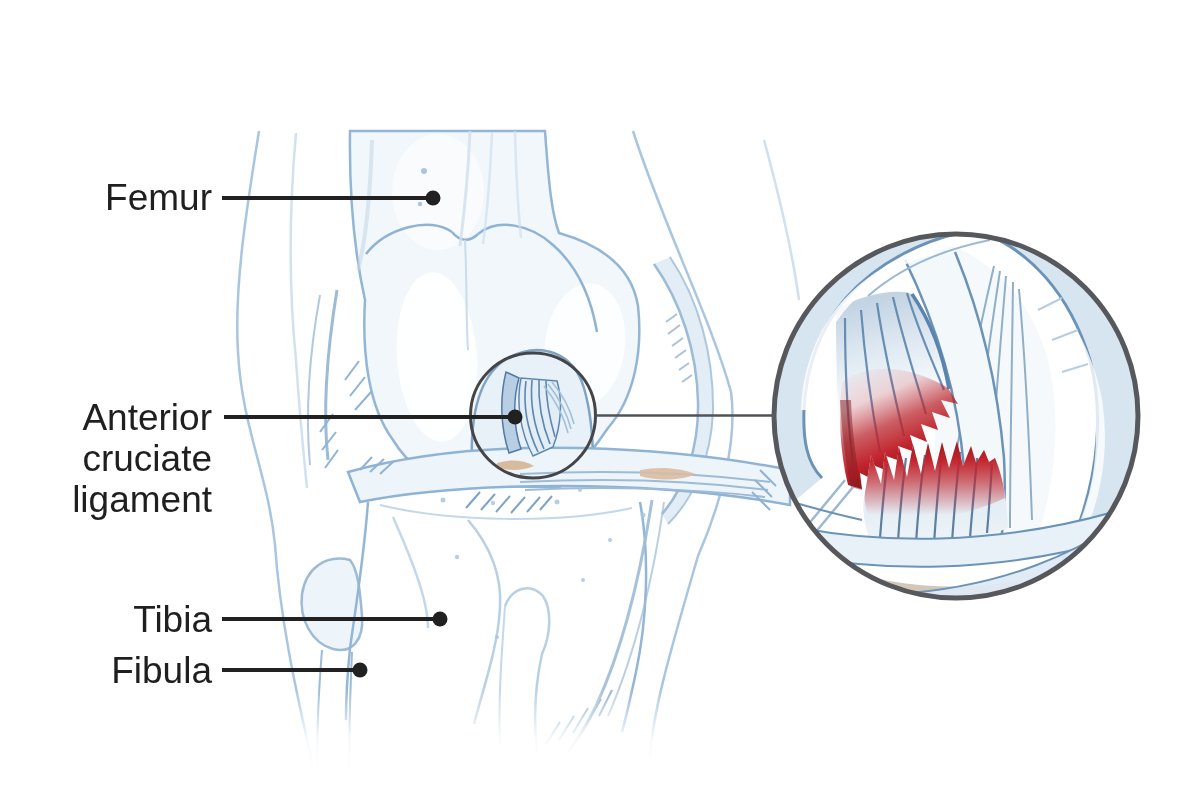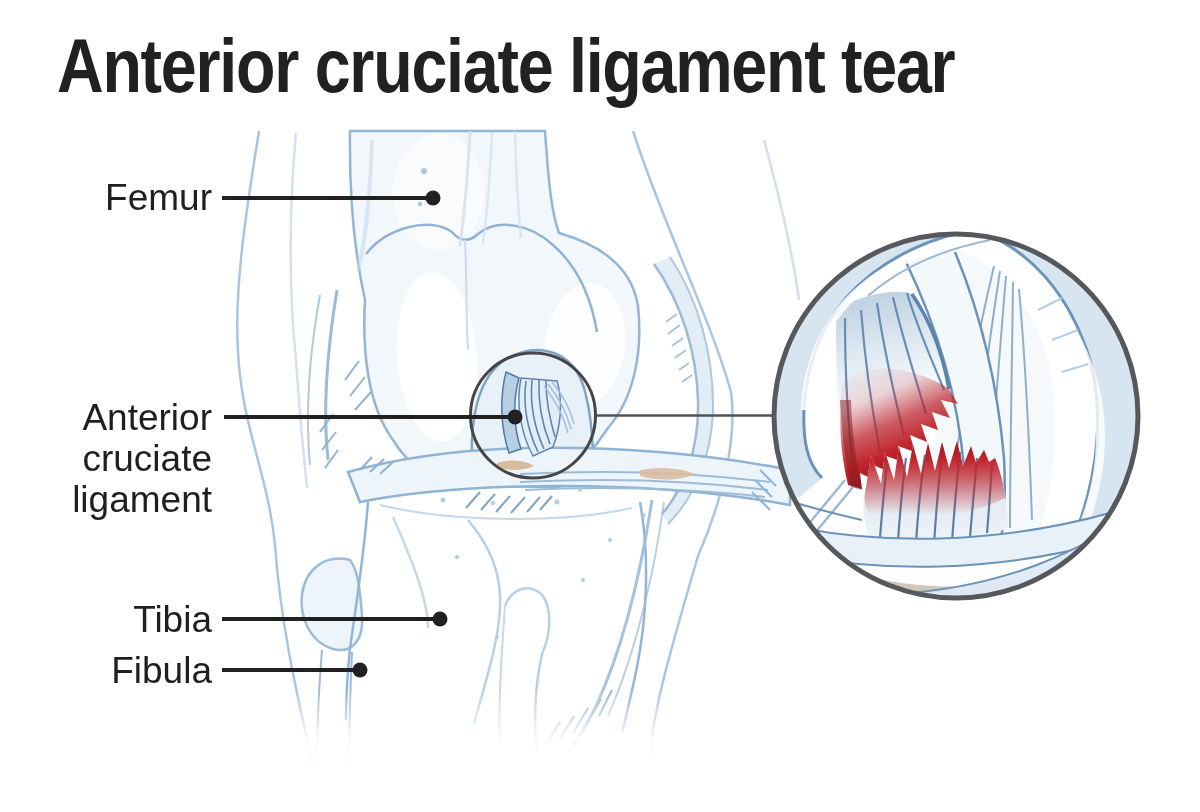--- a/index.html
+++ b/index.html
@@ -297,20 +297,19 @@
         <line x1="222" y1="619" x2="436" y2="619"></line>
           <circle cx="440" cy="619" r="7.5" stroke="none"></circle>
       </g>
       <g>
         <line x1="222" y1="670" x2="356" y2="670"></line>
           <circle cx="360" cy="670" r="7.5" stroke="none"></circle>
       </g>
     </g>
   </svg>
 
-  <div class="title"><span>Anterior cruciate ligament tear</span></div>
   <div class="lbl lbl-femur">Femur</div>
   <div class="lbl lbl-acl">Anterior
 cruciate
 ligament</div>
   <div class="lbl lbl-tibia">Tibia</div>
   <div class="lbl lbl-fibula">Fibula</div>
 </div>
 
 </body></html>

